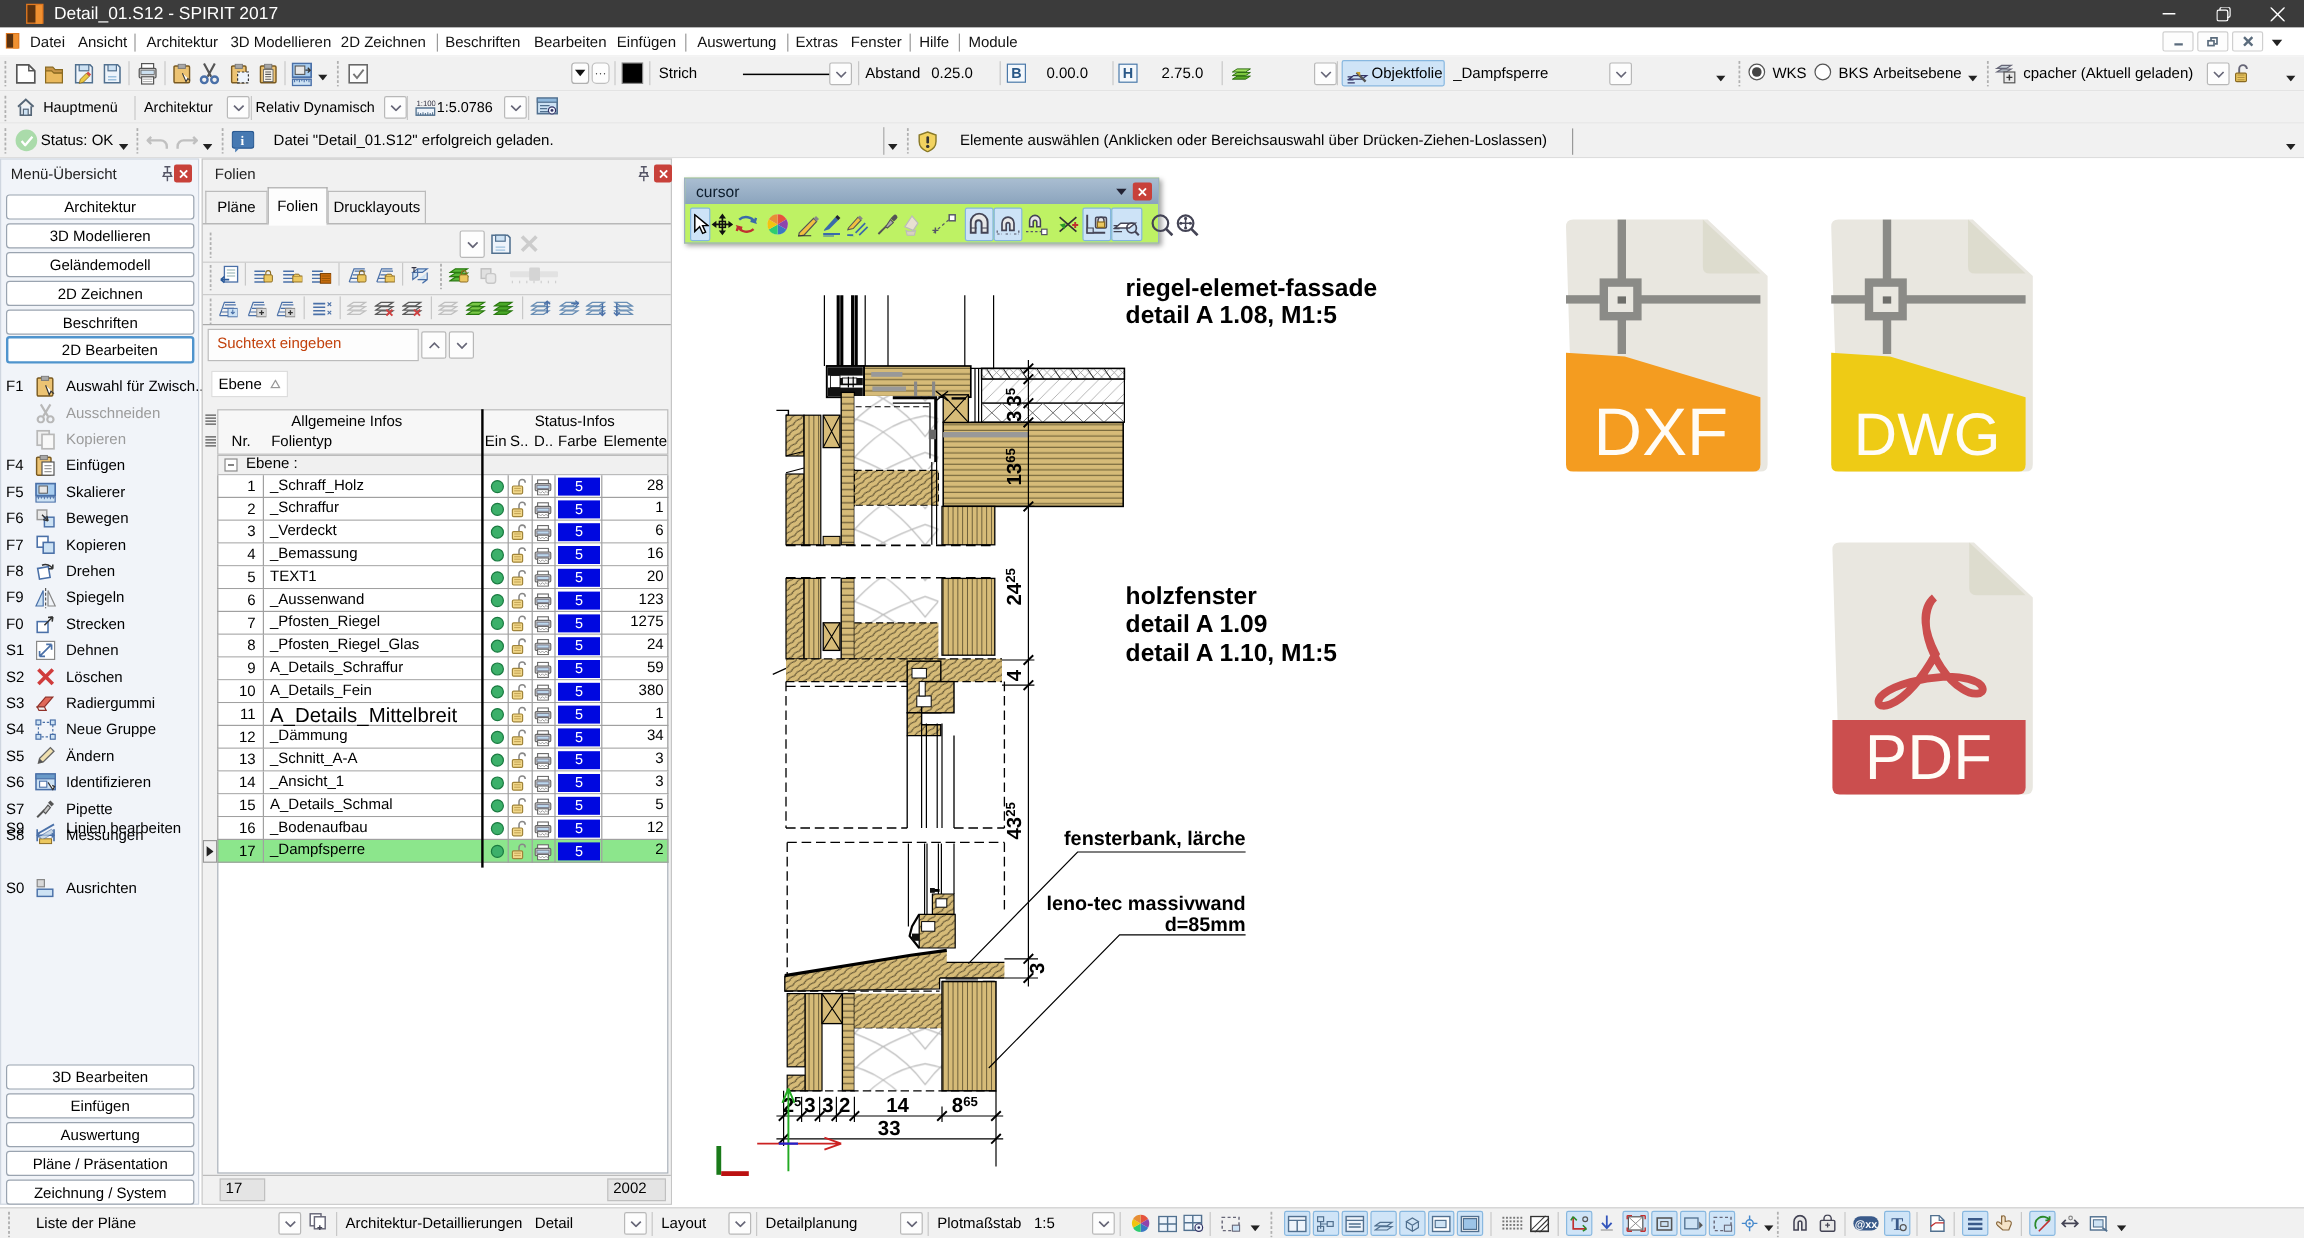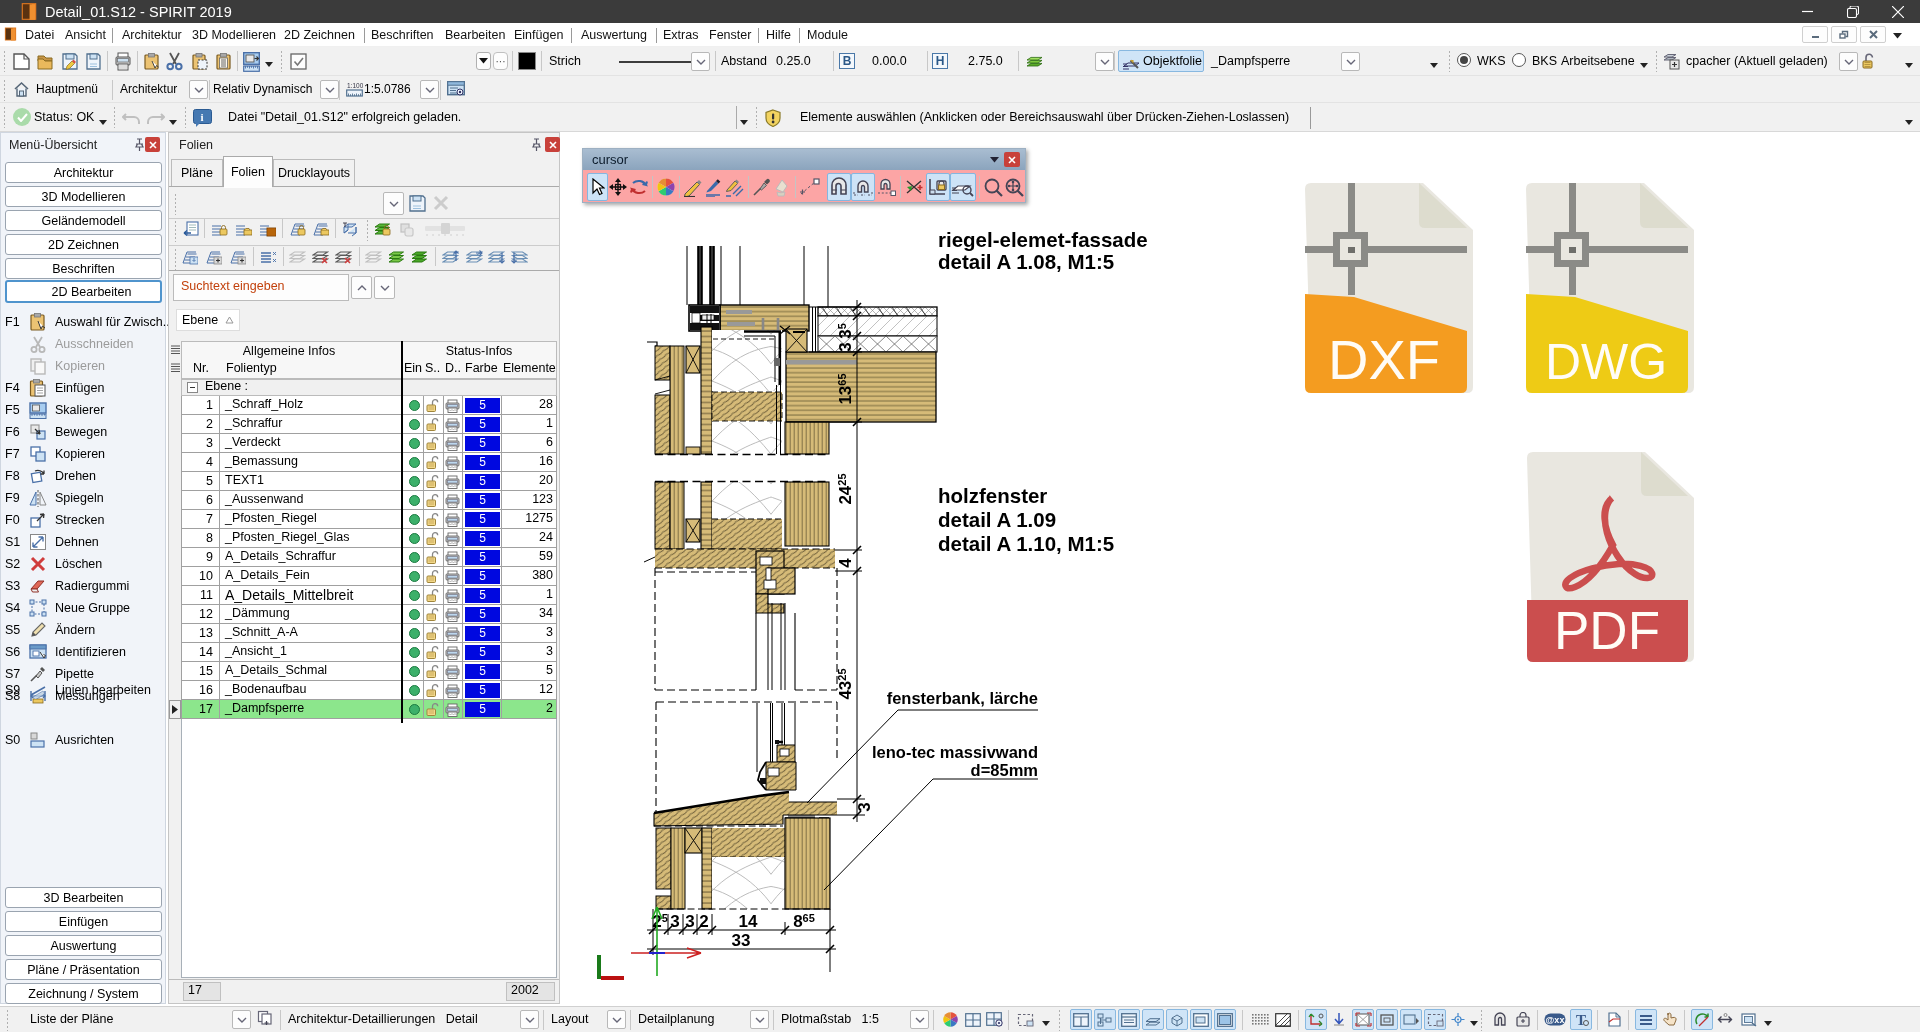--- a/index.html
+++ b/index.html
@@ -22,36 +22,36 @@
 .lp-btn.active { border:2px solid #4f94cd; height:23px;padding-left:16px; }
 .lp-item { position:absolute; left:4px; height:22px; display:flex; align-items:center; font-size:12.5px; color:#000; white-space:nowrap; }
 .lp-item .fkey { width:24px; font-family:"Liberation Sans"; color:#000; }
 .lp-item .icon { width:18px; height:18px; margin-right:8px; }
 .lp-item.disabled { color:#9b9b9b; }
 .folien { position:absolute; left:168px; top:0; width:392px; height:872px; background:#f1f1f1; border:1px solid #c5c5c5; font-size:12.5px; }
 .canvas { position:absolute; left:561px; top:0; width:1359px; height:874px; background:#fff; }
 .bottombar { height:26px; background:#f1f1f1; border-top:1px solid #d0d0d0; position:relative; font-size:12.5px; }
 .ddbox { position:absolute; width:19px; height:19px; background:#fdfdfd; border:1px solid #b8b8b8; border-radius:2px; display:flex; align-items:center; justify-content:center; }
 .ddbox svg { display:block; }
-.cursorwin { position:absolute; left:21px; top:16px; width:444px; height:55px; background:#fca5a5; border:1px solid #9db0c2; box-shadow:2px 2px 4px rgba(0,0,0,.35); }
+.cursorwin { position:absolute; left:9px; top:16px; width:396px; height:55px; background:#bef264; border:1px solid #9db0c2; box-shadow:2px 2px 4px rgba(0,0,0,.35); }
 .cw-title { height:21px; background:linear-gradient(#a9bdd1,#8ba4bd); display:flex; align-items:center; padding-left:9px; font-size:13px; color:#0c1c2c; position:relative; }
 .cw-icons { height:33px; display:flex; align-items:center; padding-left:4px; }
 .ci { width:28px; height:28px; display:flex; align-items:center; justify-content:center; position:relative; }
 .ci.hl { background:#cde3f7; border:1px solid #84b6e0; border-radius:2px; }
 .ci-sep { width:1px; height:22px; background:#c4c4c4; margin:0 3px; }
 </style></head>
 <body>
 
 <div class="titlebar">
   <svg class="appico" viewBox="0 0 15 17">
       <rect x="1" y="1" width="13" height="15" fill="#e07820"></rect>
       <rect x="2" y="2" width="8" height="13" fill="#5a3210"></rect>
       <rect x="8" y="2" width="5" height="14" fill="#f09030"></rect>
     </svg>
-  <span style="font-size:14.5px;">Detail_01.S12 - SPIRIT 2019</span>
+  <span style="font-size:14.5px;">Detail_01.S12 - SPIRIT 2017</span>
   <div class="wbtns">
     <div class="wbtn">
         <svg width="11" height="11" viewBox="0 0 11 11">
           <line x1="0" y1="5.5" x2="11" y2="5.5" stroke="#fff" stroke-width="1.2"></line>
         </svg>
       </div>
     <div class="wbtn">
         <svg width="12" height="12" viewBox="0 0 12 12">
           <rect x="0.5" y="2.5" width="9" height="9" rx="1.5" fill="none" stroke="#fff" stroke-width="1.1"></rect>
           <path d="M3 2.5 v-1 a1.5 1.5 0 0 1 1.5 -1.5 h 5 a2 2 0 0 1 2 2 v5 a1.5 1.5 0 0 1 -1.5 1.5 h-1" fill="none" stroke="#fff" stroke-width="1.1"></path>
@@ -943,21 +943,21 @@
           <rect x="3" y="1" width="9" height="4" fill="#fff" stroke="#666" stroke-width="0.9"></rect>
           <rect x="1" y="4" width="13" height="6" rx="1" fill="#c8c8c8" stroke="#666" stroke-width="0.9"></rect>
           <rect x="2.5" y="5.5" width="10" height="2.5" fill="#bcd8ee" stroke="#778" stroke-width="0.7"></rect>
           <rect x="3" y="9" width="9" height="4.5" fill="#fff" stroke="#666" stroke-width="0.9"></rect>
           <path d="M4 10.5 l1.5 1.5 l1.5 -1.5 l1.5 1.5 l1.5 -1.5 l1.5 1.5" fill="none" stroke="#999" stroke-width="0.8"></path>
         </svg></div>
   <div style="position:absolute;left:296px;top:436px;width:35px;height:15px;background:#0008e0;color:#fff;font-size:12px;text-align:center;line-height:15px;">5</div>
   <div style="position:absolute;left:332px;top:435px;width:52px;font-size:12.5px;text-align:right;">380</div>
   <div style="position:absolute;left:12px;top:453px;width:376px;height:19px;background:#fff;border-bottom:1px solid #a0a0a0;border-left:1px solid #a0a0a0;border-right:1px solid #a0a0a0;"></div>
   <div style="position:absolute;left:12px;top:453px;width:39px;height:19px;border-right:1px solid #a0a0a0;font-size:12.5px;text-align:right;padding:2px 6px 0 0;">11</div>
-  <div style="position:absolute;left:56px;top:454px;font-size:14px;">A_Details_Mittelbreit</div>
+  <div style="position:absolute;left:56px;top:454px;font-size:17px;">A_Details_Mittelbreit</div>
   <div style="position:absolute;left:240px;top:457px;width:11px;height:11px;border-radius:50%;background:#3cb06a;border:1px solid #1a7a40;"></div>
   <div style="position:absolute;left:256px;top:455px;"><svg width="15" height="15" viewBox="0 0 15 15">
           <path d="M7.5 7 v-2.8 a2.6 2.6 0 0 1 5.2 0" fill="none" stroke="#888" stroke-width="1.3"></path>
           <rect x="2" y="7" width="8.5" height="6.5" rx="1" fill="#f2d88a" stroke="#a0843a" stroke-width="1"></rect>
           <path d="M3.5 9 h5.5 M3.5 11 h5.5" stroke="#c0a050" stroke-width="0.8"></path>
         </svg></div>
   <div style="position:absolute;left:276px;top:455.5px;"><svg width="15" height="14" viewBox="0 0 15 14">
           <rect x="3" y="1" width="9" height="4" fill="#fff" stroke="#666" stroke-width="0.9"></rect>
           <rect x="1" y="4" width="13" height="6" rx="1" fill="#c8c8c8" stroke="#666" stroke-width="0.9"></rect>
           <rect x="2.5" y="5.5" width="10" height="2.5" fill="#bcd8ee" stroke="#778" stroke-width="0.7"></rect>

